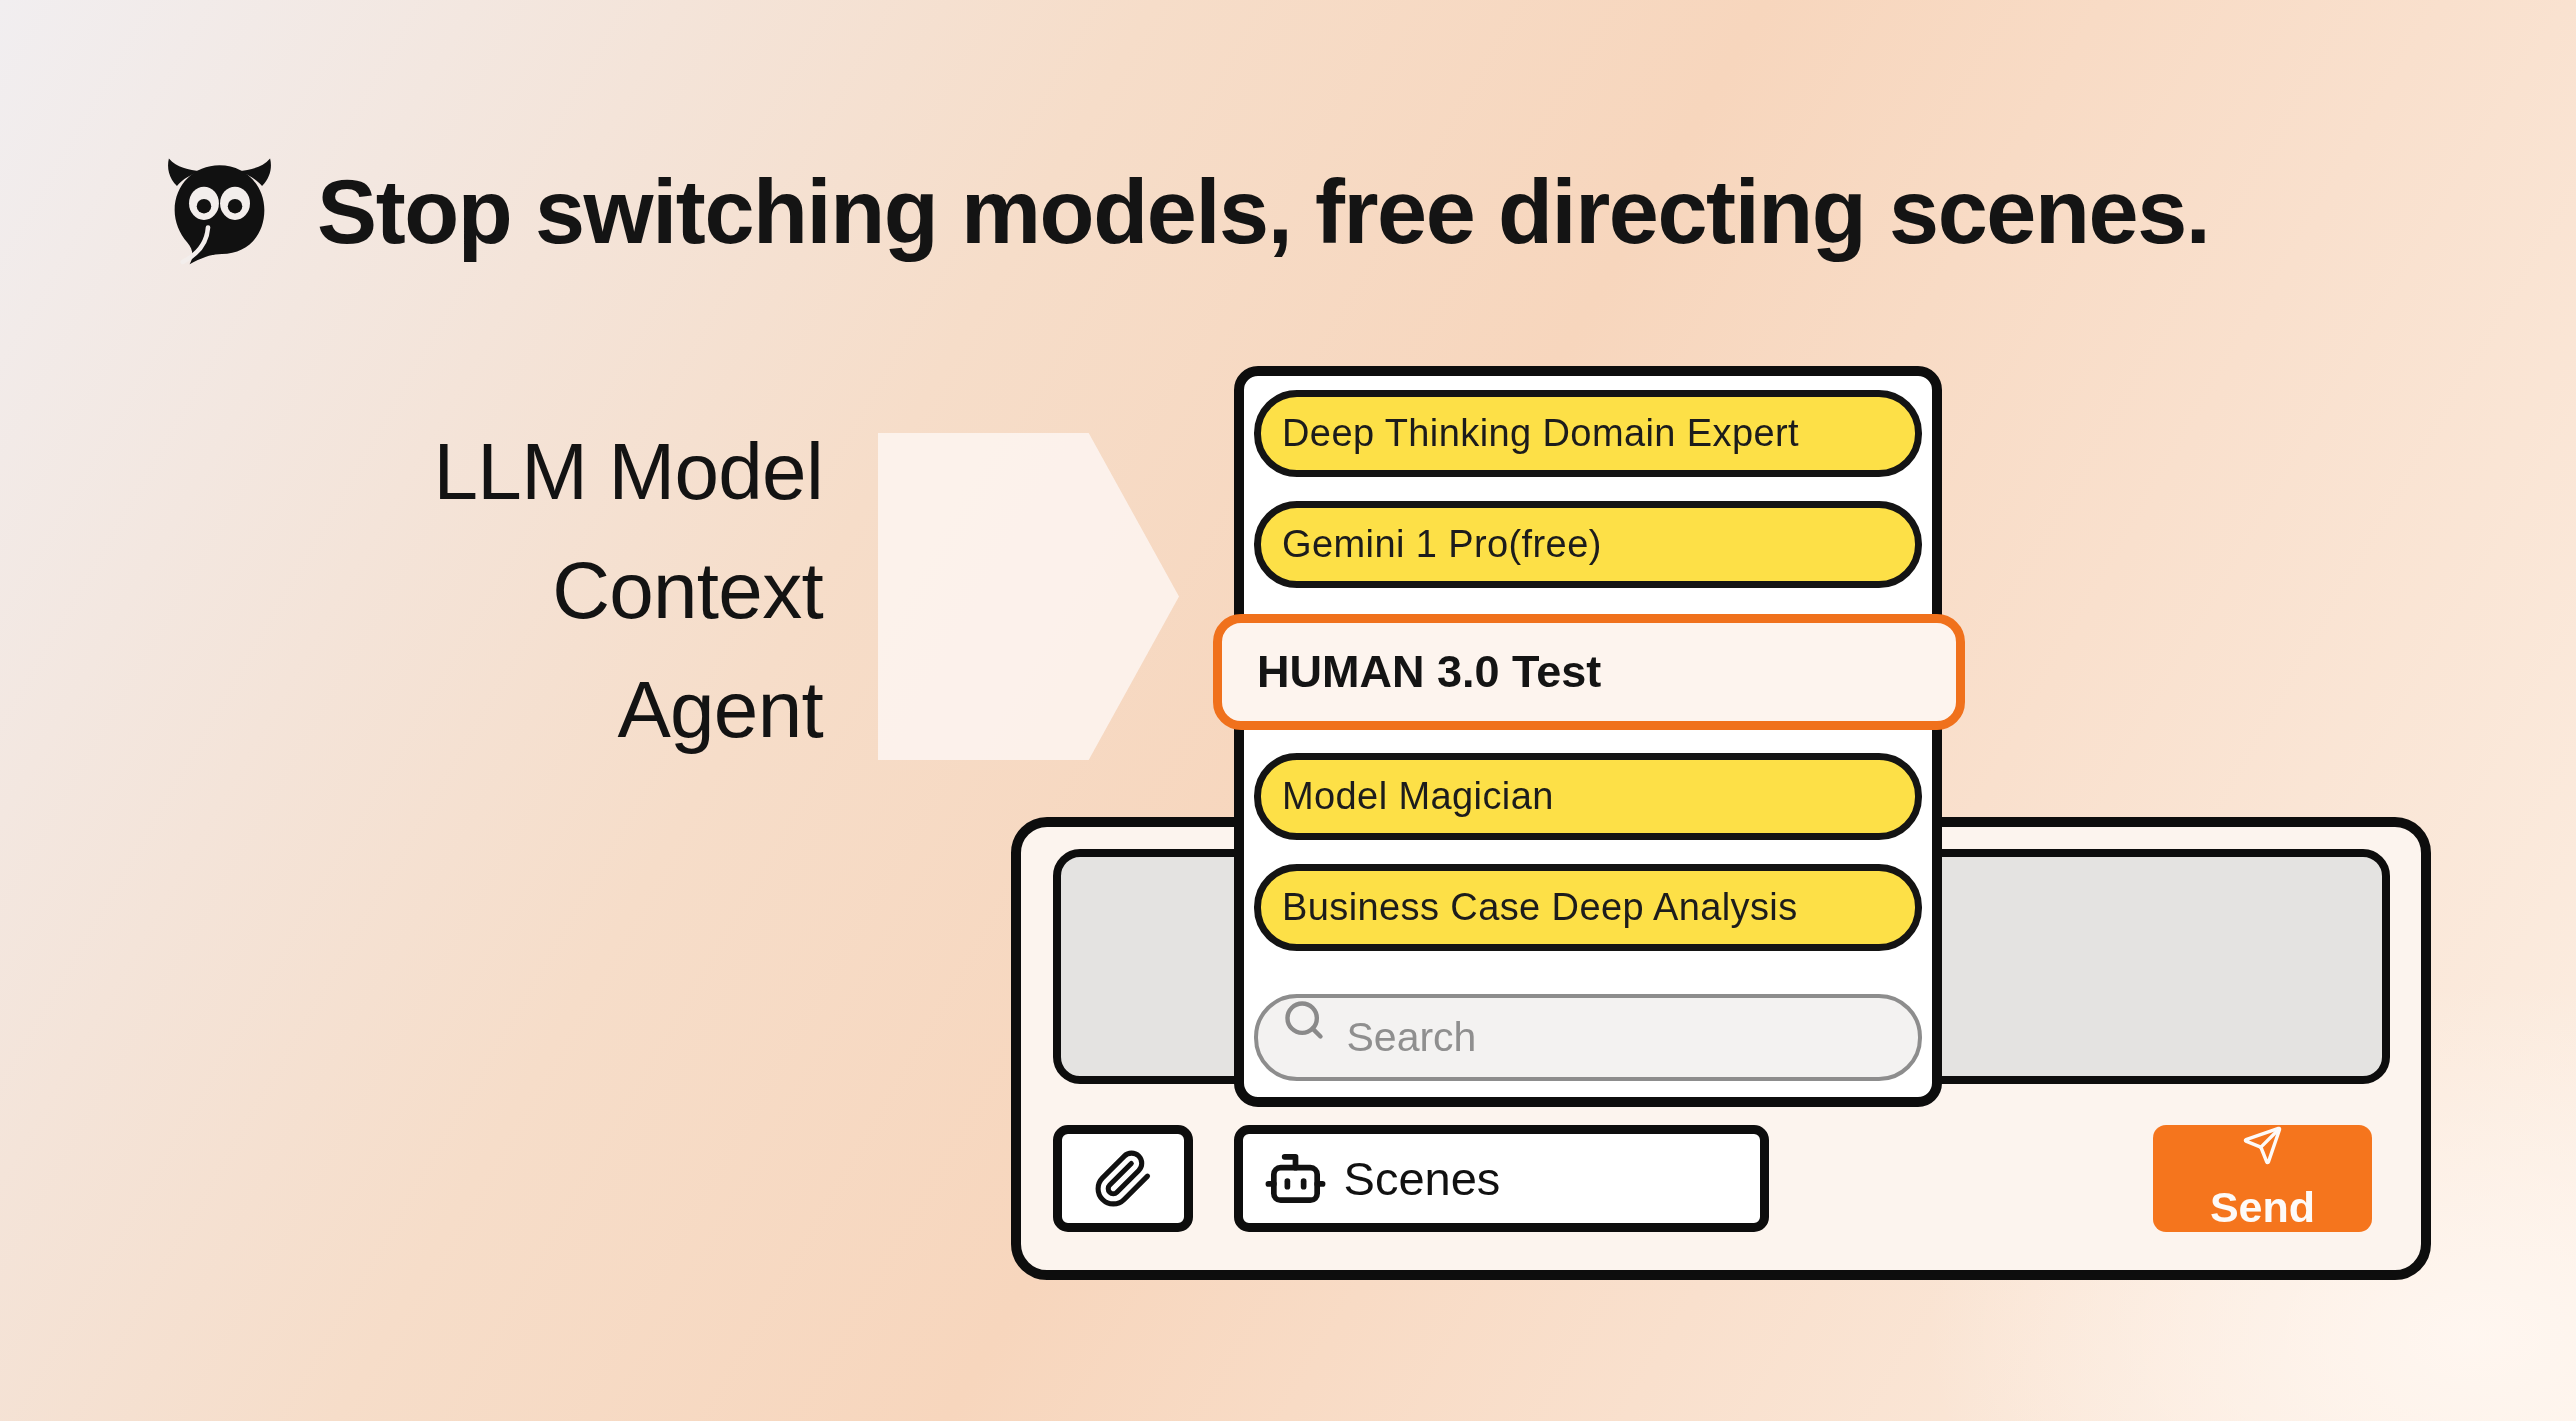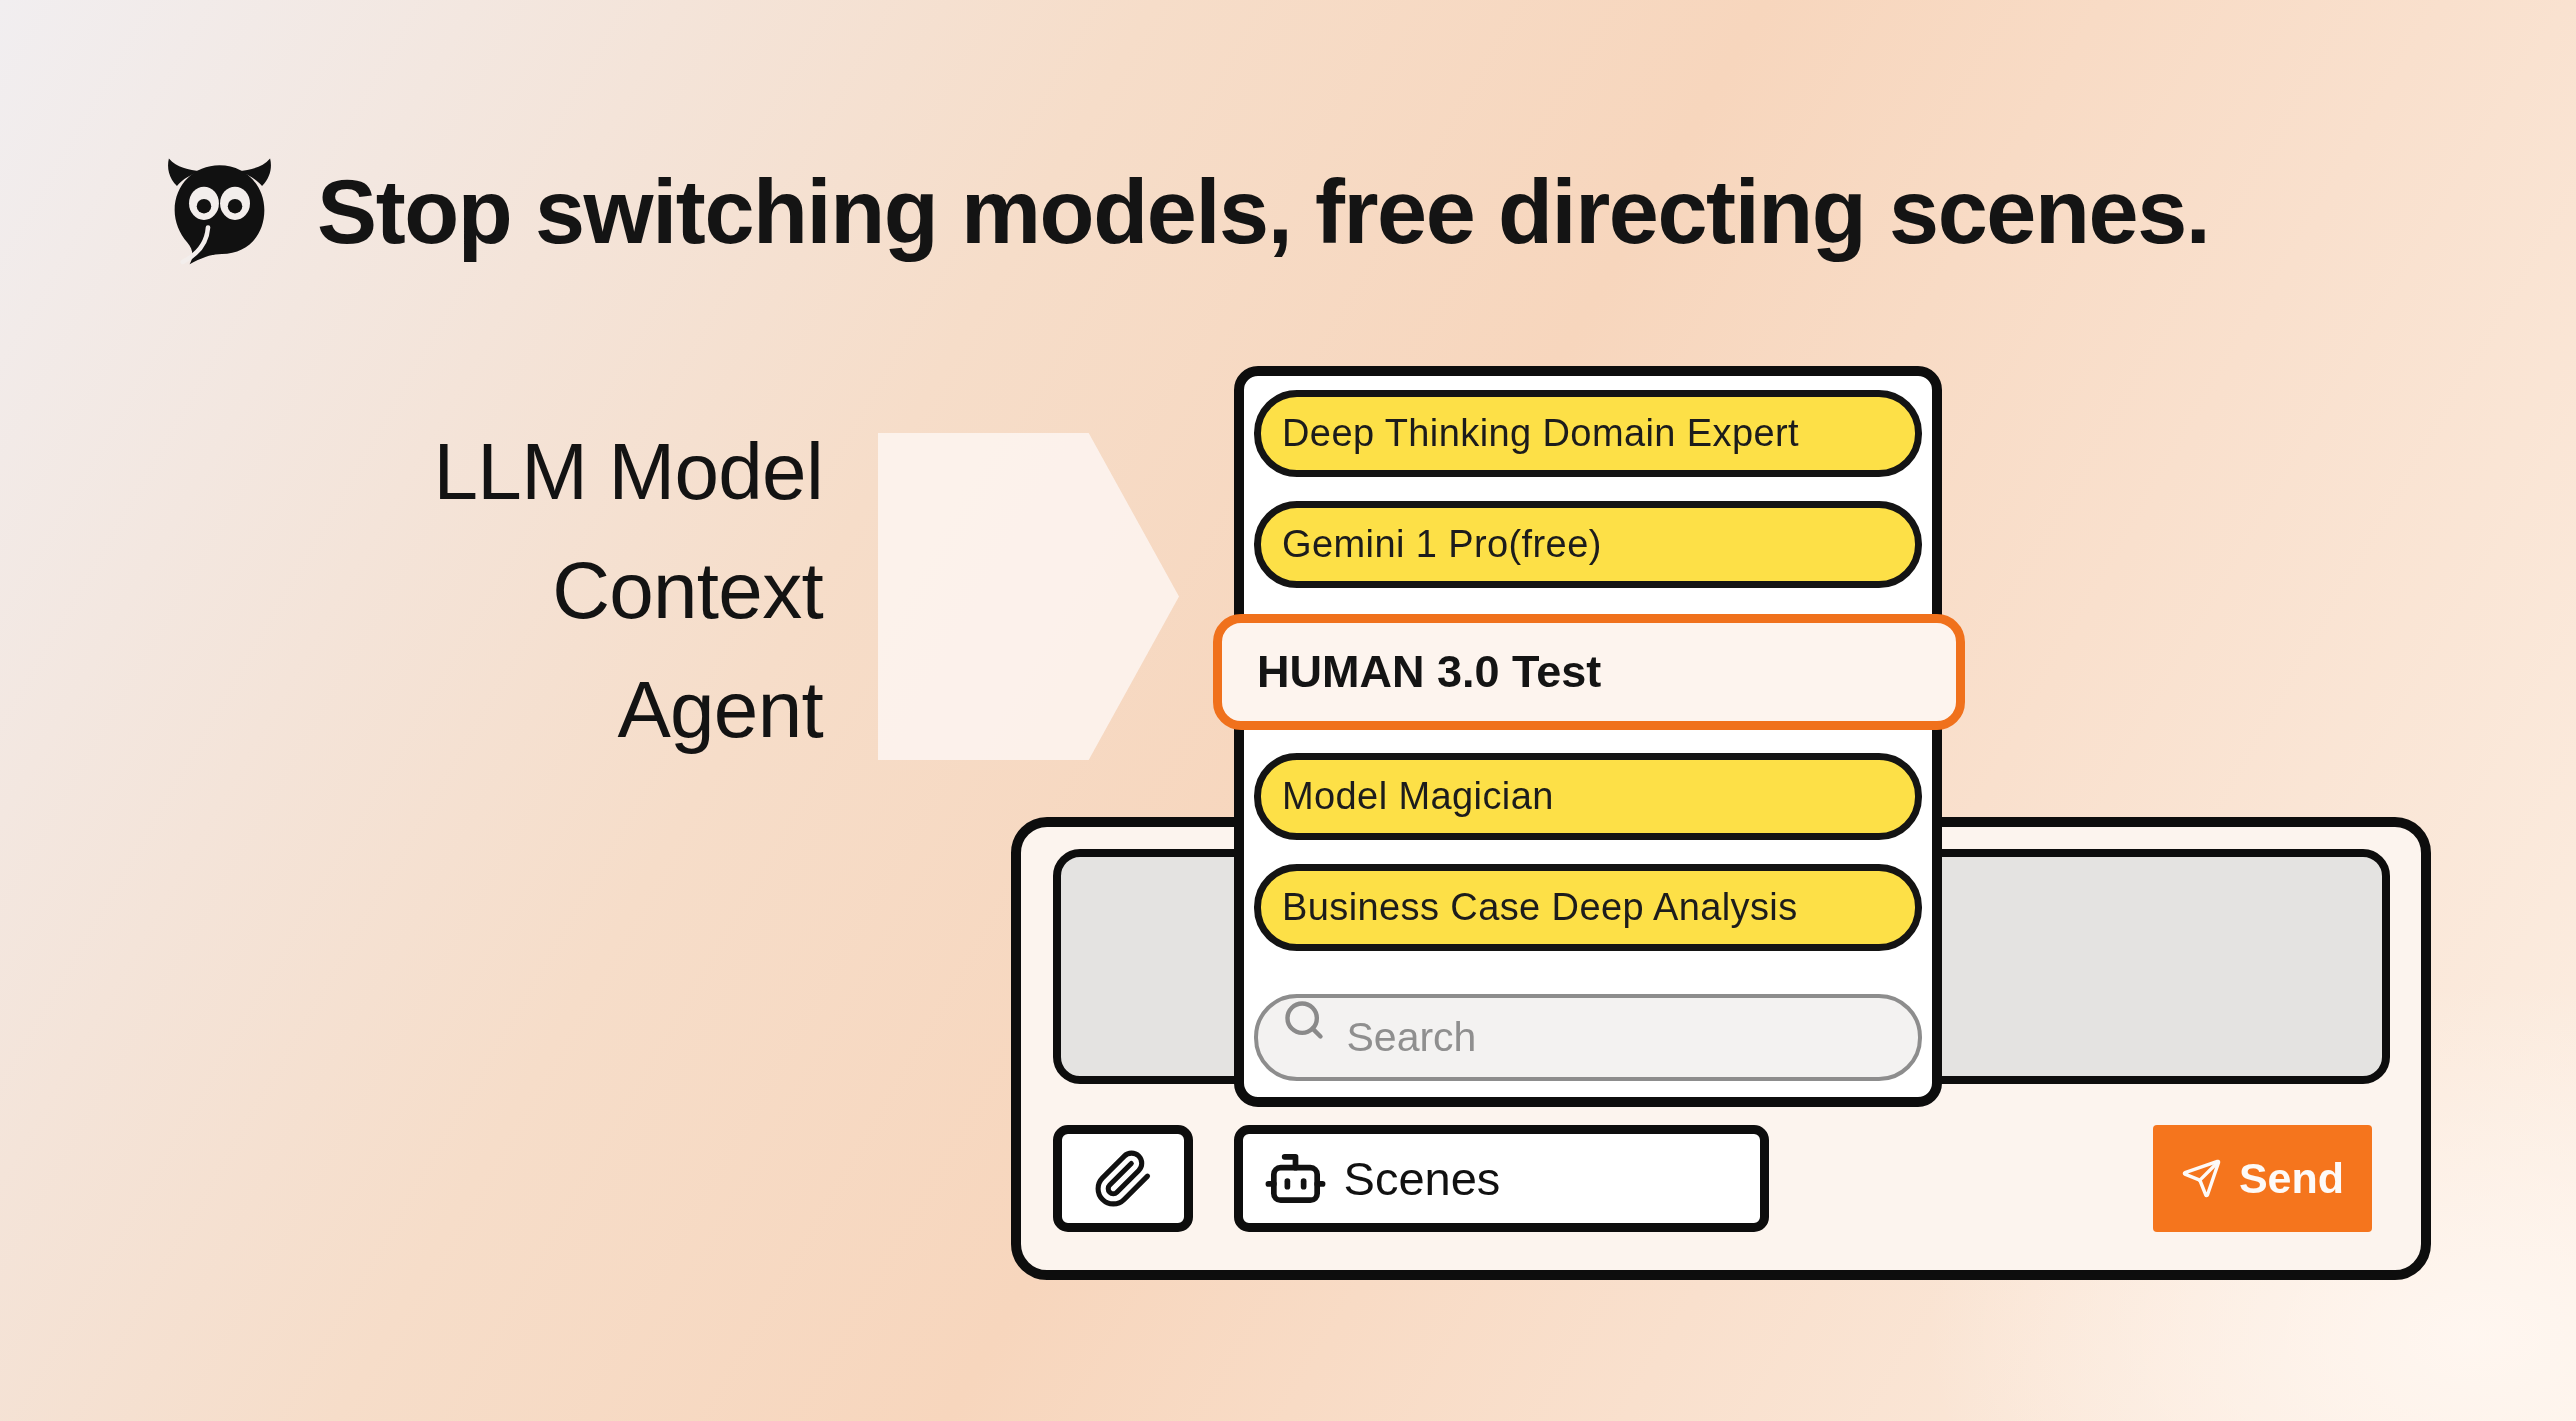--- a/index.html
+++ b/index.html
@@ -41,21 +41,21 @@
   }
   .row-btn{
     box-sizing:border-box;z-index:2;display:flex;align-items:center;justify-content:center;
     background:#ffffff;border:9.2px solid #0d0d0d;border-radius:15px;cursor:pointer;
   }
   .attach-btn{left:1053px;top:1125px;width:140px;height:107px;}
   .scenes-btn{left:1234px;top:1125px;width:535px;height:107px;justify-content:flex-start;padding-left:20px;gap:15.6px;}
   .scenes-btn .label{font-size:47px;color:#111;letter-spacing:0;}
   .send-btn{
     left:2153px;top:1125px;width:219px;height:107px;box-sizing:border-box;z-index:2;
-    background:#F5751D;border:none;border-radius:4px;display:flex;align-items:center;justify-content:center;gap:17px;cursor:pointer;
+    background:#F5751D;border:none;border-radius:13px;display:flex;align-items:center;justify-content:center;gap:17px;cursor:pointer;flex-direction:column;
   }
   .send-btn .label{font-size:43px;font-weight:bold;color:#fdfaf8;}
   .icon{flex:0 0 auto;display:block;}
 
   
   .panel{
     left:1234px;top:366px;width:708px;height:741px;box-sizing:border-box;
     background:#ffffff;border:10.7px solid #0d0d0d;border-radius:24px;z-index:3;
     display:flex;flex-direction:column;padding:14px 10px 0 10px;
   }

